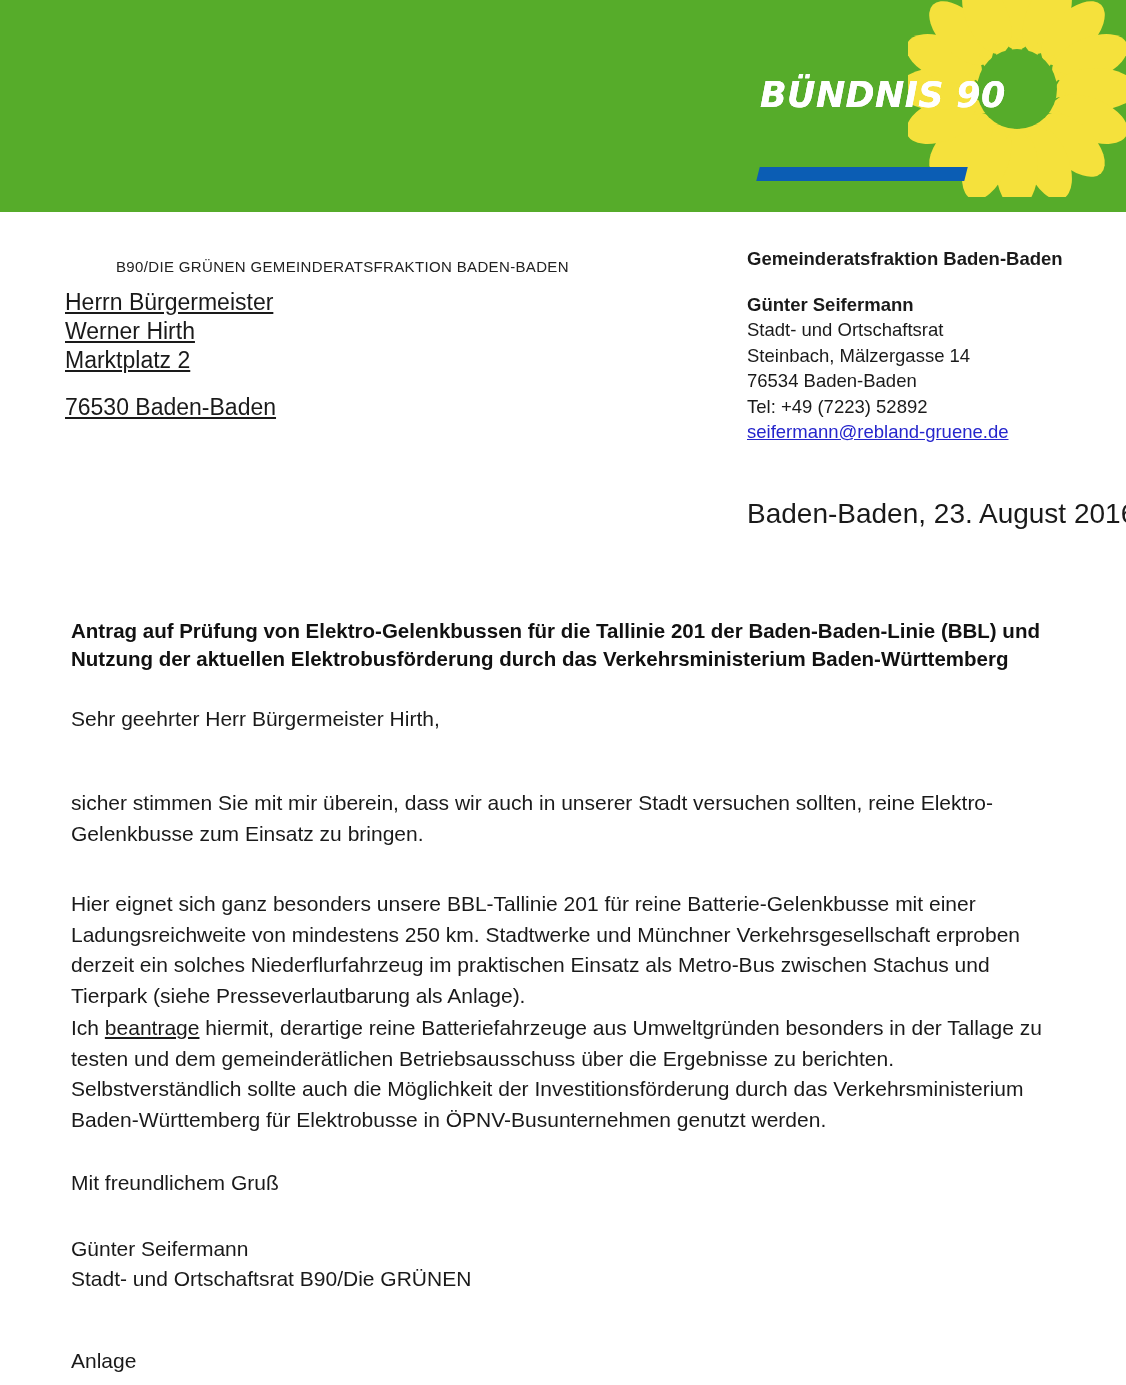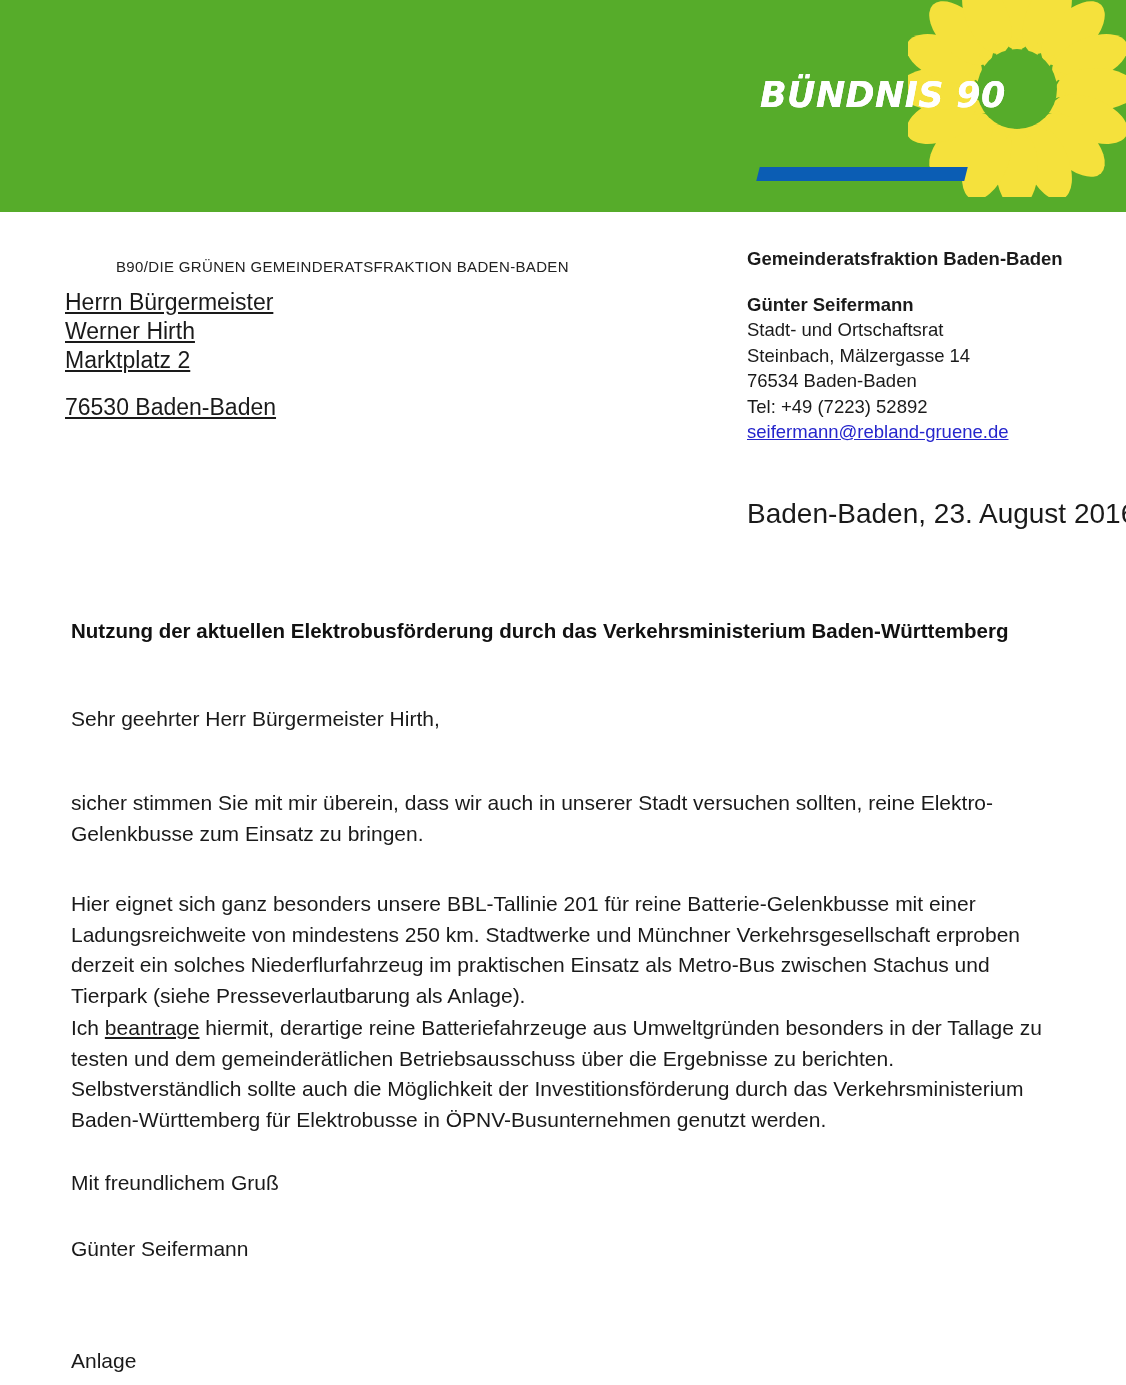--- a/index.html
+++ b/index.html
@@ -253,32 +253,34 @@
     <div>Stadt- und Ortschaftsrat</div>
     <div>Steinbach, Mälzergasse 14</div>
     <div>76534 Baden-Baden</div>
     <div>Tel: +49 (7223) 52892</div>
     <div><a class="mail" href="#">seifermann@rebland-gruene.de</a></div>
   </div>
 
   <div class="dateline">Baden-Baden, 23. August 2016</div>
 
   <div class="subject">
+    <div>Antrag auf Prüfung von Elektro-Gelenkbussen für die Tallinie 201 der Baden-Baden-Linie (BBL) und</div>
     <div>Nutzung der aktuellen Elektrobusförderung durch das Verkehrsministerium Baden-Württemberg</div>
   </div>
 
   <div class="salutation">Sehr geehrter Herr Bürgermeister Hirth,</div>
 
   <p class="body-block" id="para-1">sicher stimmen Sie mit mir überein, dass wir auch in unserer Stadt versuchen sollten, reine Elektro-Gelenkbusse zum Einsatz zu bringen.</p>
 
   <p class="body-block" id="para-2">Hier eignet sich ganz besonders unsere BBL-Tallinie 201 für reine Batterie-Gelenkbusse mit einer Ladungsreichweite von mindestens 250 km. Stadtwerke und Münchner Verkehrsgesellschaft erproben derzeit ein solches Niederflurfahrzeug im praktischen Einsatz als Metro-Bus zwischen Stachus und Tierpark (siehe Presseverlautbarung als Anlage).</p>
 
   <p class="body-block" id="para-3"><span>Ich </span><u class="req">beantrage</u><span> hiermit, derartige reine Batteriefahrzeuge aus Umweltgründen besonders in der Tallage zu testen und dem gemeinderätlichen Betriebsausschuss über die Ergebnisse zu berichten. Selbstverständlich sollte auch die Möglichkeit der Investitionsförderung durch das Verkehrsministerium Baden-Württemberg für Elektrobusse in ÖPNV-Busunternehmen genutzt werden.</span></p>
 
   <div class="closing">Mit freundlichem Gruß</div>
 
   <div class="signature">
     <div>Günter Seifermann</div>
+    <div>Stadt- und Ortschaftsrat B90/Die GRÜNEN</div>
   </div>
 
   <div class="attachment">Anlage</div>
 
 </div>
 
 </body></html>

